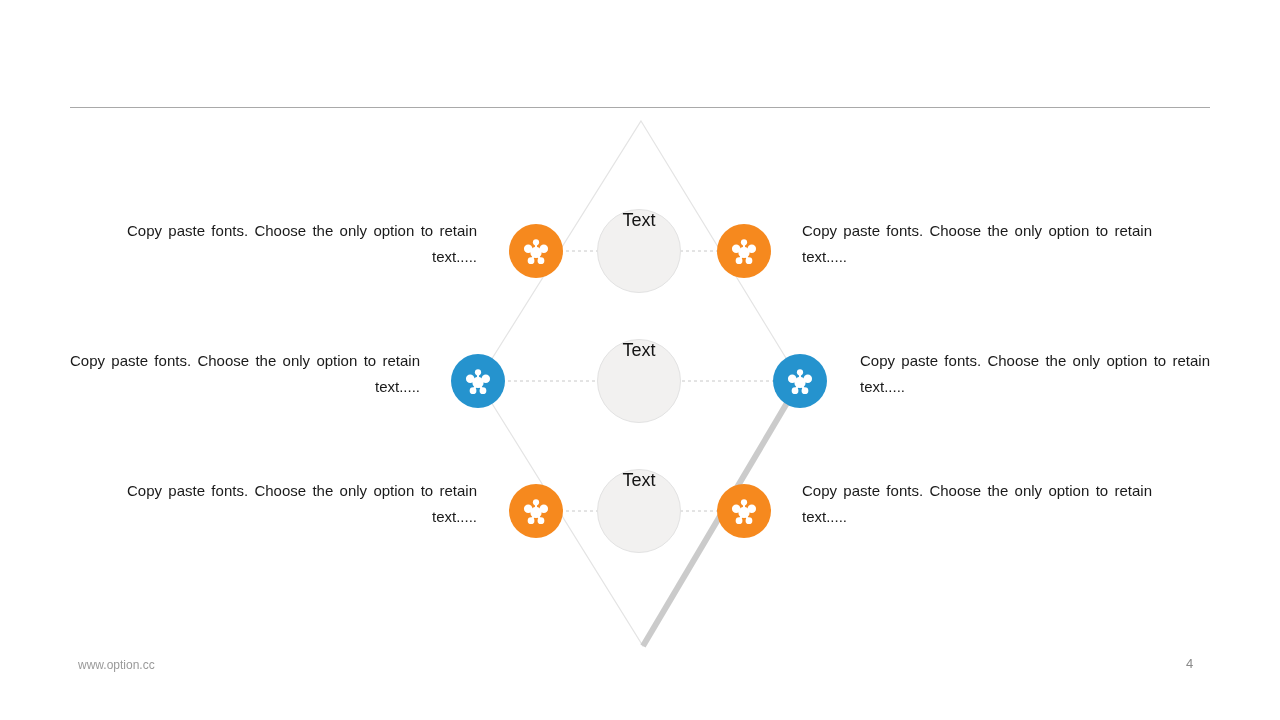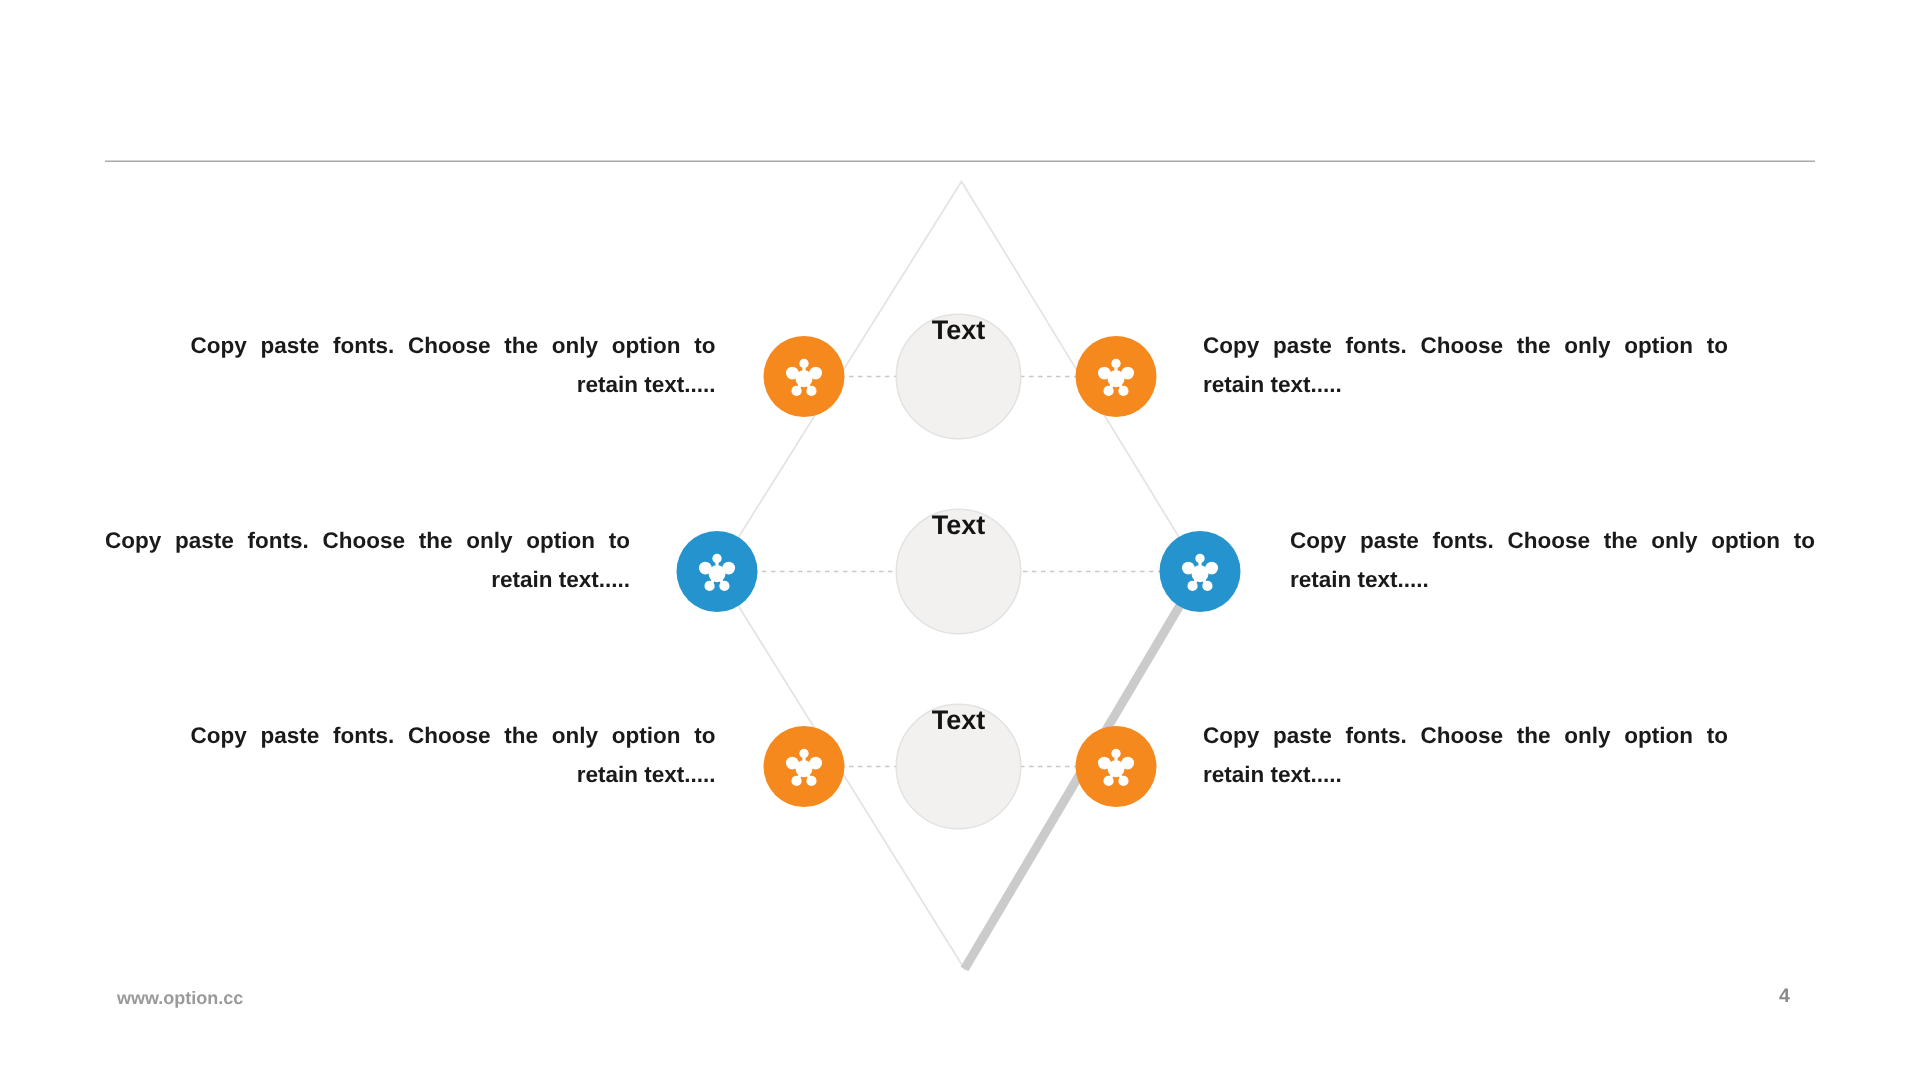--- a/index.html
+++ b/index.html
@@ -1,20 +1,20 @@
 <!DOCTYPE html>
 <html><head>
 <meta charset="utf-8">
 <style>
   html,body{margin:0;padding:0;}
   body{
     width:1280px;height:720px;background:#ffffff;position:relative;overflow:hidden;
     font-family:"Liberation Sans", sans-serif;
   }
-  .slide{position:absolute;inset:0;font-weight:bold;}
+  .slide{position:absolute;inset:0;}
   .divider{position:absolute;left:70px;top:107px;width:1140px;height:1px;background:#a9a9a9;}
   svg.overlay{position:absolute;left:0;top:0;z-index:1;}
   .center-circle{
     position:absolute;width:84px;height:84px;border-radius:50%;
     background:#f2f1f0;border:1px solid #e2e2e2;box-sizing:border-box;
     display:flex;justify-content:center;
     font-size:18px;color:#141414;z-index:2;
   }
   .icon-circle{
     position:absolute;width:54px;height:54px;border-radius:50%;

